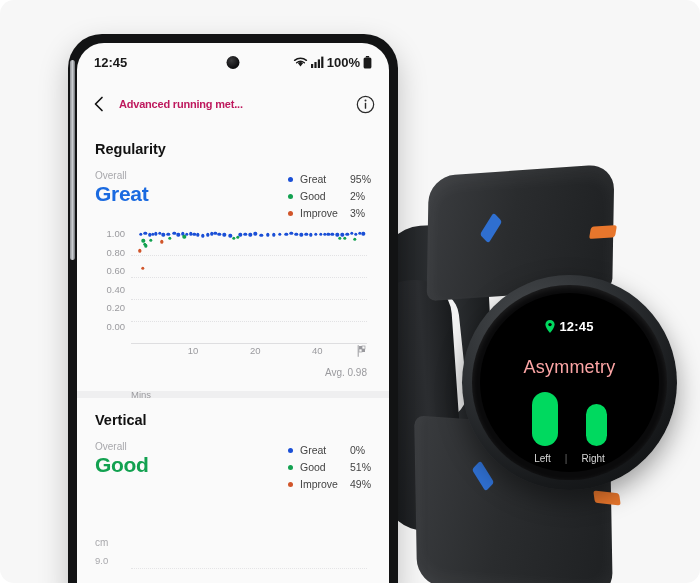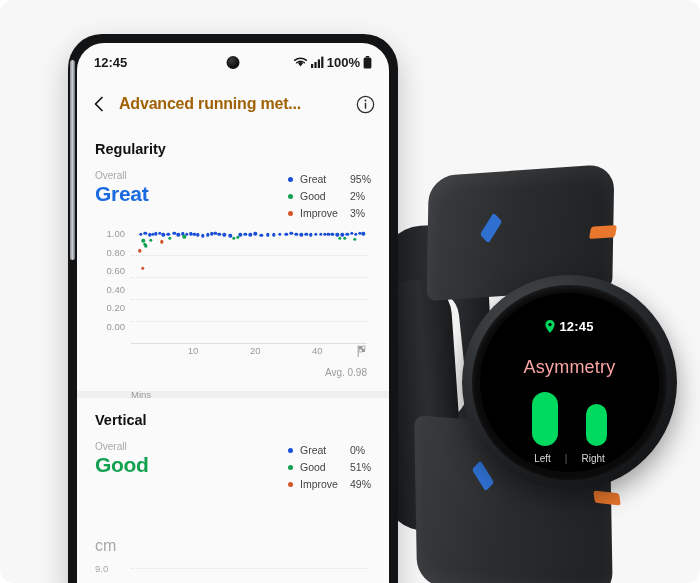--- a/index.html
+++ b/index.html
@@ -227,23 +227,23 @@
     display: flex;
     align-items: center;
     padding: 0 14px;
     box-sizing: border-box;
     gap: 12px;
     background: #fafafa;
   }
   .back-icon { width: 16px; height: 16px; flex: 0 0 auto; cursor: pointer; }
   .appbar-title {
     flex: 1;
-    font-size: 16px;
+    font-size: 11px;
     font-weight: bold;
-    color: #a16207;
+    color: #be185d;
     white-space: nowrap;
     overflow: hidden;
     letter-spacing: -0.2px;
   }
   .info-icon { width: 19px; height: 19px; flex: 0 0 auto; cursor: pointer; }
 
   .content {
     background: #fafafa;
     padding: 0 0 0 0;
     height: calc(100% - 84px);
@@ -291,22 +291,22 @@
     position: absolute; left: 36px; right: 4px; bottom: 4px; height: 16px;
   }
   .xlabel {
     position: absolute; font-size: 9.5px; color: #9a9a9e; transform: translateX(-50%);
   }
   .xlabel.first { transform: none; left: 0 !important; margin-top: 44px; }
   .flag-icon { position: absolute; right: 0; top: 0; width: 12px; height: 12px; }
   .avg-row { text-align: right; font-size: 10px; color: #9a9a9e; margin-top: 2px; padding-right: 4px; }
 
   .vchart { position: relative; margin-top: 10px; height: 44px; }
-  .unit-label { font-size: 16px; color: #a8a8ac; margin-top: 47px; }
-  .vtick { position: absolute; left: 0; top: 26px; font-size: 9.5px; color: #a8a8ac; }
+  .unit-label { font-size: 10px; color: #a8a8ac; margin-top: 47px; }
+  .vtick { position: absolute; left: 0; top: 18px; font-size: 9.5px; color: #a8a8ac; }
   .vgrid { position: absolute; left: 36px; right: 4px; top: 31px; border-top: 1px dotted #e4e4e6; }
 </style>
 </head>
 <body>
 
 <div class="stage">
 
   <div class="watch-wrap">
     <div class="band-left-strap"></div>
     <div class="band-left-inner"></div>

